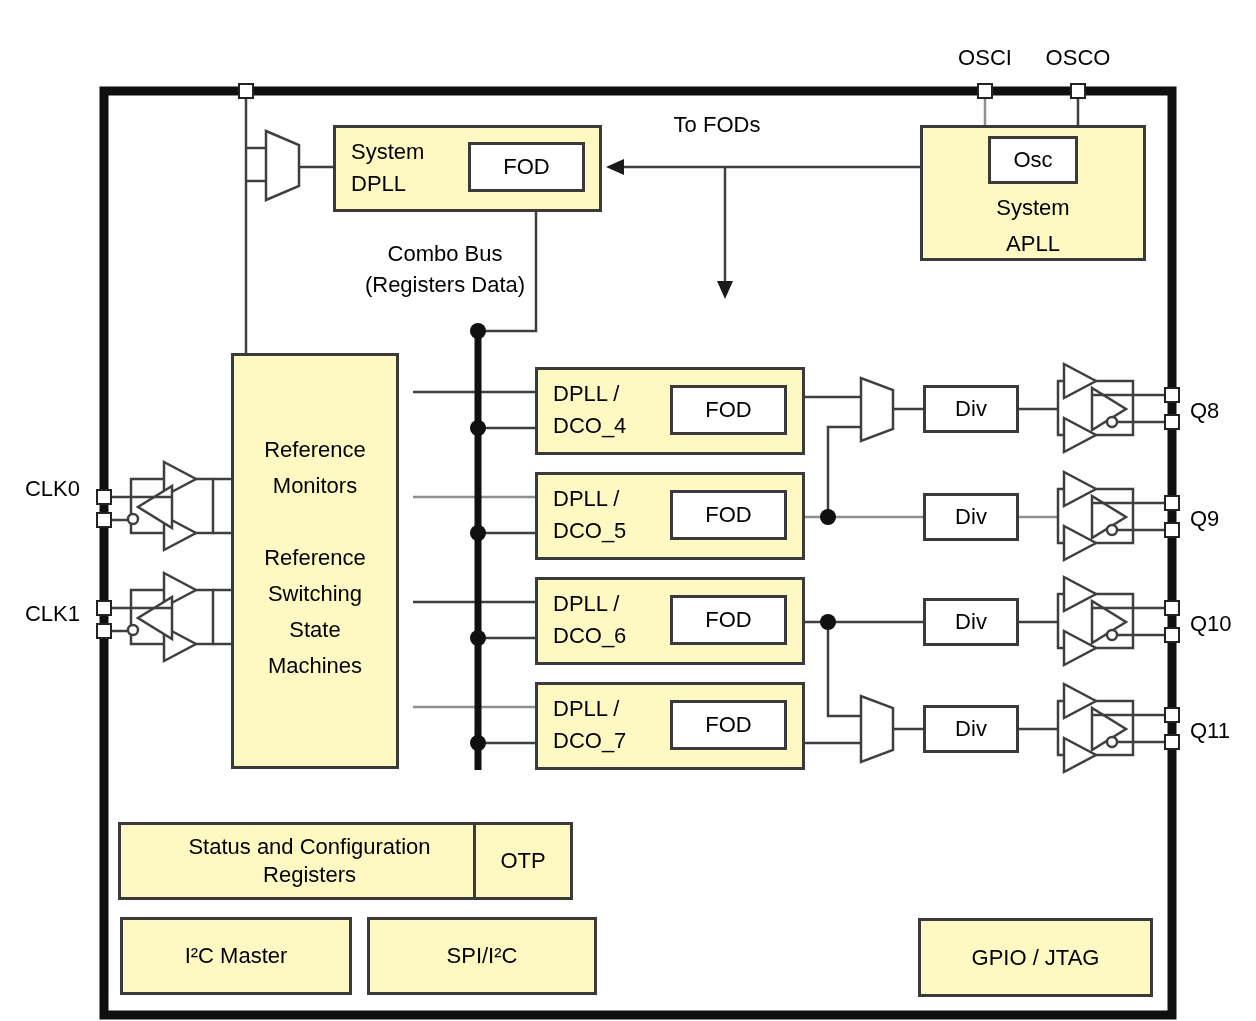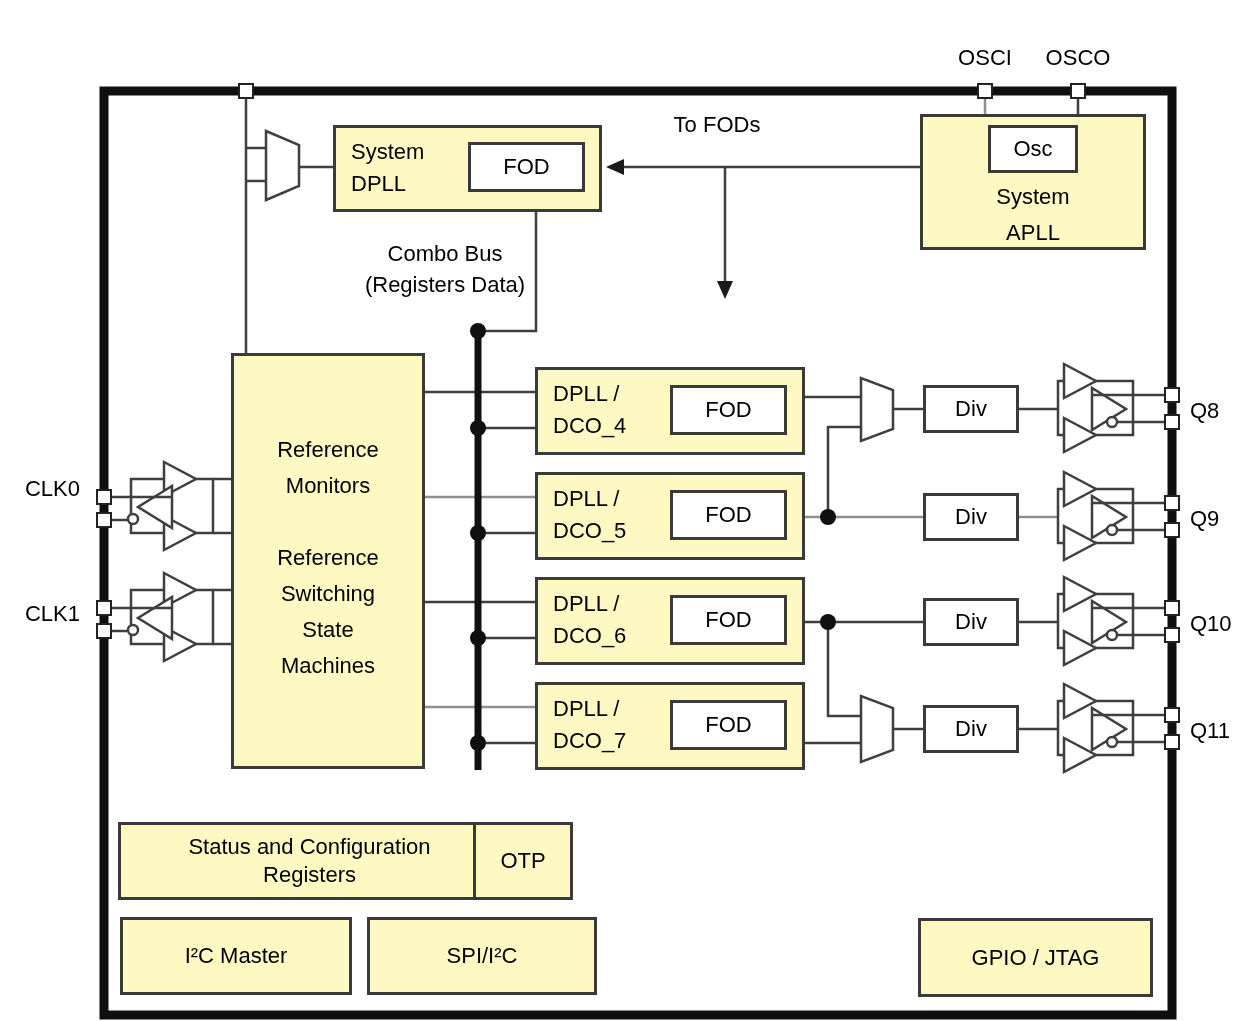--- a/index.html
+++ b/index.html
@@ -119,29 +119,29 @@
   </svg>
 
   <div class="block" style="left:333px;top:125px;width:269px;height:87px;">
     <div class="btext">
       <div>System</div>
       <div>DPLL</div>
     </div>
     <div class="subbox" style="left:132px;top:14px;width:117px;height:50px;">FOD</div>
   </div>
 
-  <div class="block" style="left:920px;top:114px;width:226px;height:136px;text-decoration:underline;">
+  <div class="block" style="left:920px;top:125px;width:226px;height:136px;text-decoration:underline;">
     <div class="subbox" style="left:65px;top:8px;width:90px;height:48px;">Osc</div>
     <div class="ctext" style="top:62px;">
       <div>System</div>
       <div>APLL</div>
     </div>
   </div>
 
-  <div class="block" style="left:231px;top:353px;width:194px;height:416px;">
+  <div class="block" style="left:231px;top:353px;width:168px;height:416px;">
     <div class="ctext" style="top:76px;">
       <div>Reference</div>
       <div>Monitors</div>
     </div>
     <div class="ctext" style="top:184px;">
       <div>Reference</div>
       <div>Switching</div>
       <div>State</div>
       <div>Machines</div>
     </div>

